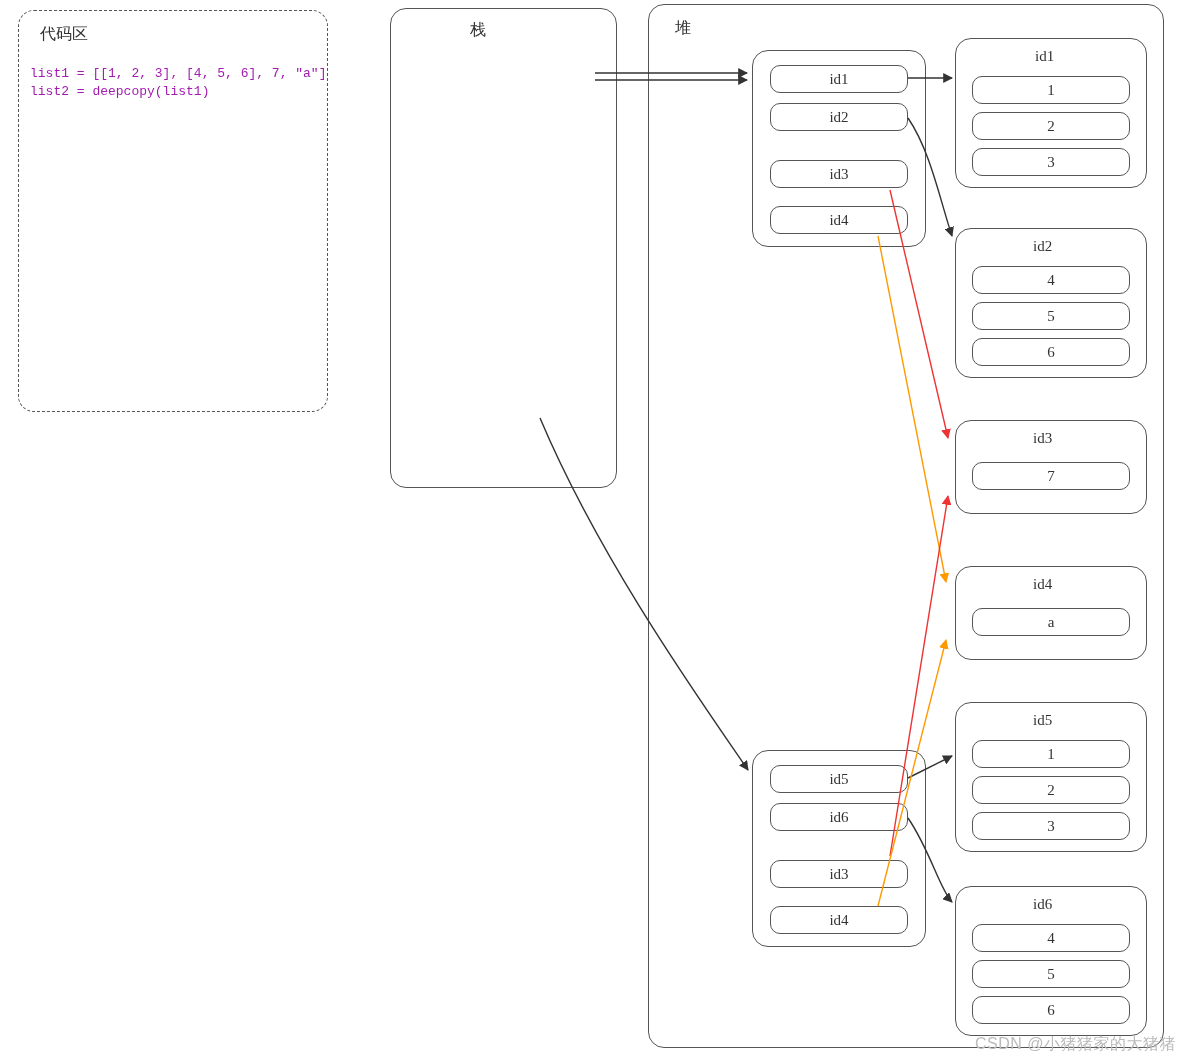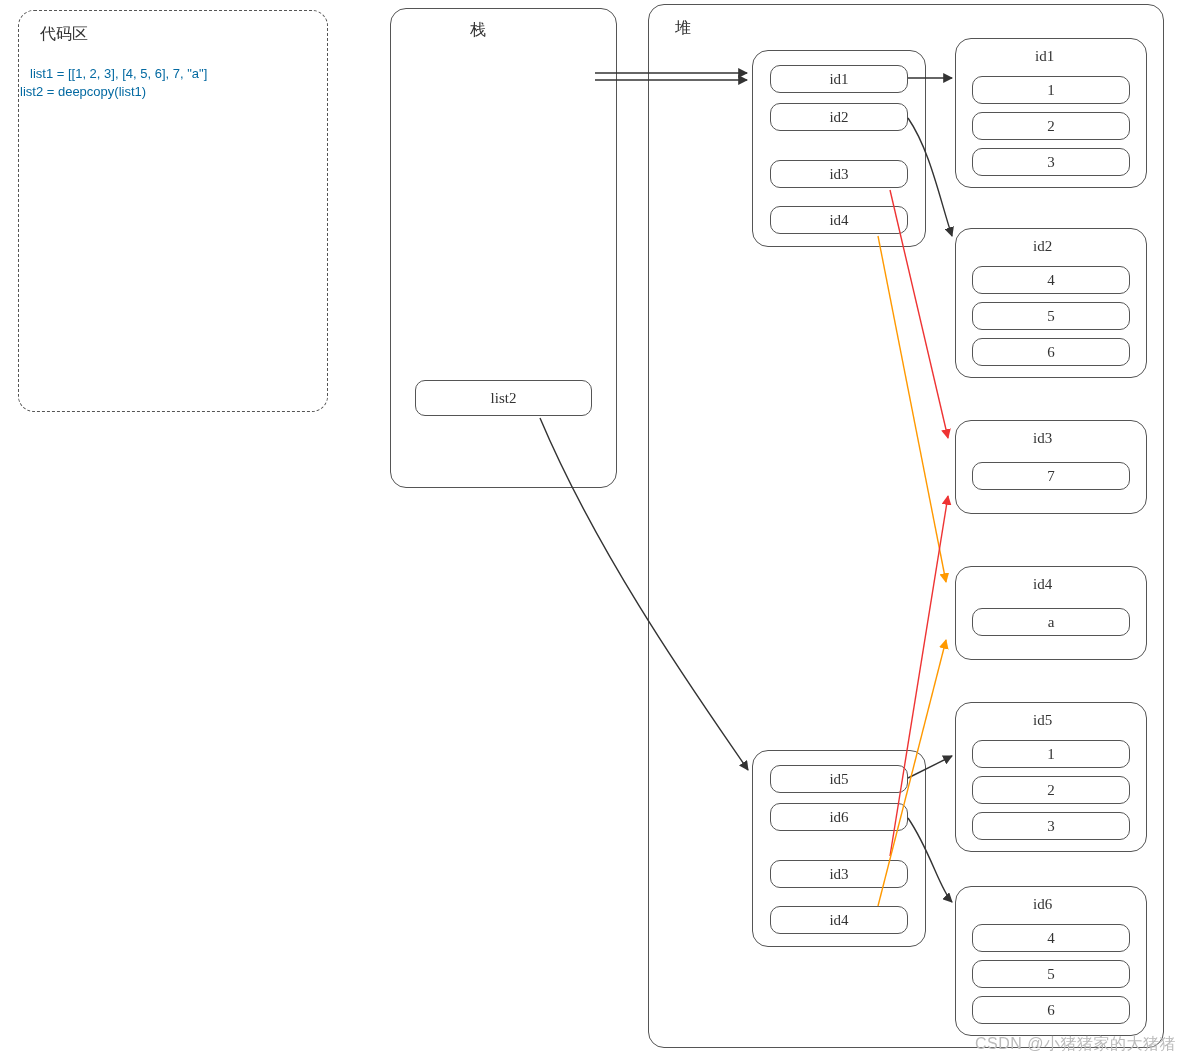--- a/index.html
+++ b/index.html
@@ -2,36 +2,35 @@
 <html><head>
 <meta charset="utf-8">
 <style>
   html,body{margin:0;padding:0;background:#fff;font-family:"Comic Sans MS","Segoe Script","Bradley Hand",cursive;color:#333}
   .stage{position:relative;width:1184px;height:1059px}
   svg.wires{position:absolute;left:0;top:0;width:1184px;height:1059px;pointer-events:none}
   .box{position:absolute;border:1.5px solid #555;border-radius:16px;background:#fff}
   .dashed{border-style:dashed}
   .title{position:absolute;font-size:16px}
   .cell{position:absolute;border:1.5px solid #555;border-radius:10px;text-align:center;font-size:15px;line-height:26px;height:26px}
-  .code{position:absolute;font-family:Liberation Sans, sans-serif;font-size:13px;white-space:pre;color:#0369a1}
+  .code{position:absolute;font-family:Liberation Mono, monospace;font-size:13px;white-space:pre;color:#a21caf}
   .watermark{position:absolute;right:8px;bottom:4px;font-family:sans-serif;font-size:16px;color:#bbb;letter-spacing:.5px}
 </style>
 </head>
 <body>
 
 <div class="stage">
 
   <div class="box dashed" style="left:18px;top:10px;width:308px;height:400px"></div>
   <div class="title" style="left:40px;top:24px;font-family:sans-serif">代码区</div>
   <div class="code" style="left:30px;top:66px">list1 = [[1, 2, 3], [4, 5, 6], 7, "a"]</div>
-  <div class="code" style="left:20px;top:84px">list2 = deepcopy(list1)</div>
+  <div class="code" style="left:30px;top:84px">list2 = deepcopy(list1)</div>
 
   <div class="box" style="left:390px;top:8px;width:225px;height:478px"></div>
   <div class="title" style="left:470px;top:20px">栈</div>
-  <div class="cell" style="left:415px;top:380px;width:175px;height:34px;line-height:34px">list2</div>
 
   <div class="box" style="left:648px;top:4px;width:514px;height:1042px"></div>
   <div class="title" style="left:675px;top:18px">堆</div>
 
   <div class="box" style="left:752px;top:50px;width:172px;height:195px"></div>
   <div class="cell" style="left:770px;top:65px;width:136px">id1</div>
   <div class="cell" style="left:770px;top:103px;width:136px">id2</div>
   <div class="cell" style="left:770px;top:160px;width:136px">id3</div>
   <div class="cell" style="left:770px;top:206px;width:136px">id4</div>
 

